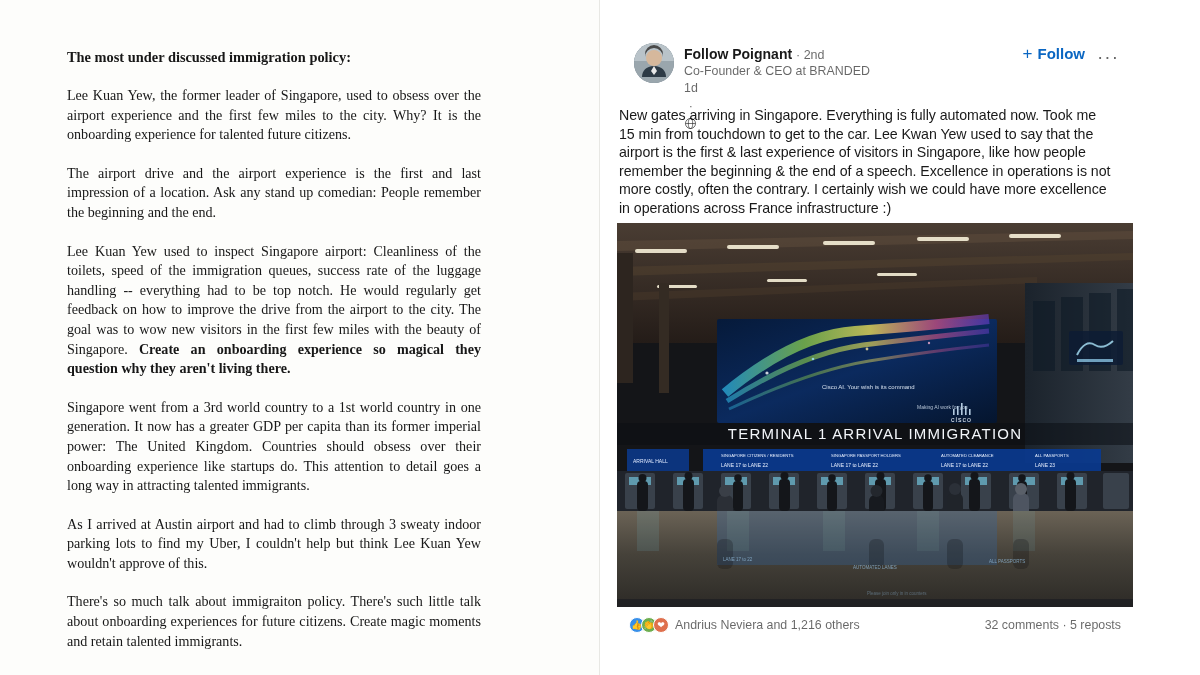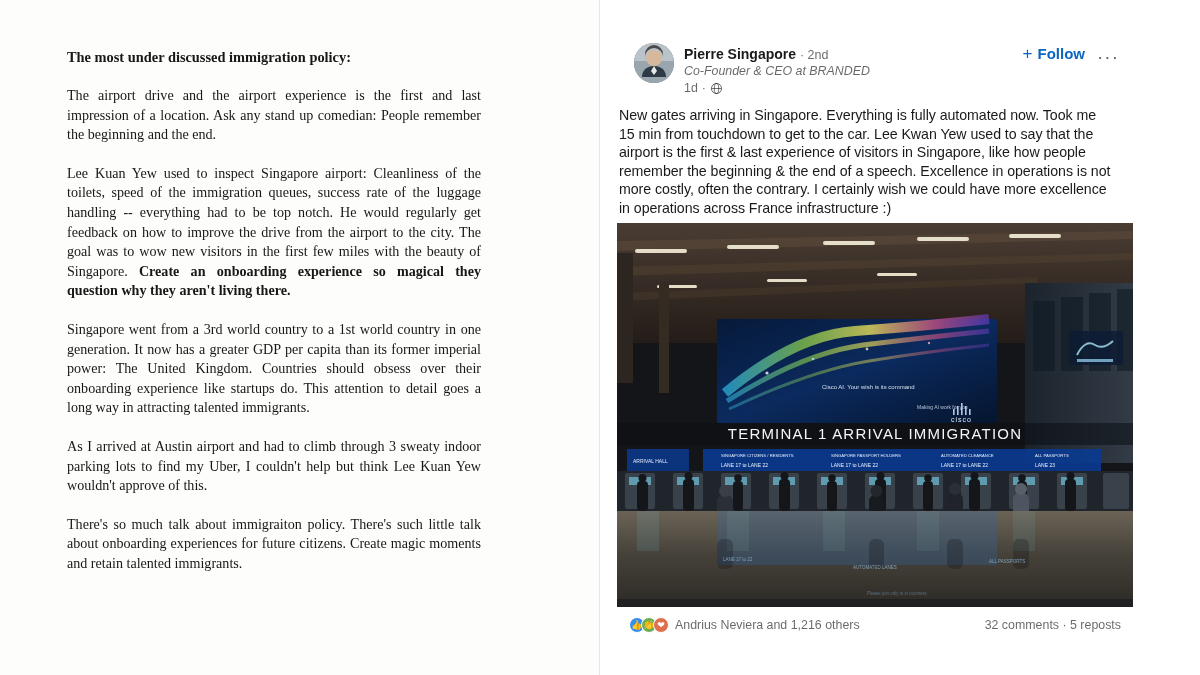--- a/index.html
+++ b/index.html
@@ -82,30 +82,30 @@
     white-space: nowrap;
   }
   .name-line .nm { font-weight: bold; }
   .name-line .deg { color: #00000099; font-weight: normal; font-size: 12.5px; }
   .headline {
     position: absolute;
     left: 67px; top: 31px;
     font-size: 12.4px;
     color: #00000099;
     white-space: nowrap;
-    font-style: italic;
   }
   .timeline {
     position: absolute;
     left: 67px; top: 48px;
     font-size: 12.4px;
     color: #00000099;
     display: flex;
     align-items: center;
     gap: 4px;
+    flex-direction: column;
   }
   .globe { display: inline-block; width: 13px; height: 13px; }
   .follow {
     position: absolute;
     right: 48px; top: 12px;
     font-size: 15px;
     font-weight: bold;
     color: #0a66c2;
     cursor: pointer;
     white-space: nowrap;
@@ -175,20 +175,21 @@
 </head>
 <body>
 
 <div id="root">
 
   <div class="article">
 
 
     <div class="article-body">
       <h2>The most under discussed immigration policy:</h2>
+      <p>Lee Kuan Yew, the former leader of Singapore, used to obsess over the airport experience and the first few miles to the city. Why? It is the onboarding experience for talented future citizens.</p>
       <p>The airport drive and the airport experience is the first and last impression of a location. Ask any stand up comedian: People remember the beginning and the end.</p>
       <p>
         <span>Lee Kuan Yew used to inspect Singapore airport: Cleanliness of the toilets, speed of the immigration queues, success rate of the luggage handling -- everything had to be top notch. He would regularly get feedback on how to improve the drive from the airport to the city. The goal was to wow new visitors in the first few miles with the beauty of Singapore. </span><b>Create an onboarding experience so magical they question why they aren't living there.</b>
       </p>
       <p>Singapore went from a 3rd world country to a 1st world country in one generation. It now has a greater GDP per capita than its former imperial power: The United Kingdom. Countries should obsess over their onboarding experience like startups do. This attention to detail goes a long way in attracting talented immigrants.</p>
       <p>As I arrived at Austin airport and had to climb through 3 sweaty indoor parking lots to find my Uber, I couldn't help but think Lee Kuan Yew wouldn't approve of this.</p>
       <p>There's so much talk about immigraiton policy. There's such little talk about onboarding experiences for future citizens. Create magic moments and retain talented immigrants.</p>
     </div>
   </div>
 
@@ -201,21 +202,21 @@
           <rect width="40" height="40" fill="#9aa6ad"></rect>
           <rect x="0" y="0" width="40" height="18" fill="#b9c3c9"></rect>
           <circle cx="20" cy="15" r="8" fill="#d6b89c"></circle>
           <path d="M11 14 a9 9 0 0 1 18 0 l0 -3 a9 9 0 0 0 -18 0 z" fill="#4a4a4a"></path>
           <path d="M20 23 c-8 0 -12 5 -12 11 l24 0 c0 -6 -4 -11 -12 -11 z" fill="#2d3a45"></path>
           <path d="M20 23 l-3 5 l3 4 l3 -4 z" fill="#e8e8e8"></path>
         </svg>
       </div>
 
       <div class="name-line">
-        <span class="nm">Pierre Singapore</span>
+        <span class="nm">Follow Poignant</span>
         <span class="deg">· 2nd</span>
       </div>
 
       <div class="headline">Co-Founder &amp; CEO at BRANDED</div>
 
       <div class="timeline">
         <span>1d</span>
         <span>·</span>
         <span class="globe">
           <svg viewBox="0 0 16 16" width="13" height="13" xmlns="http://www.w3.org/2000/svg">

